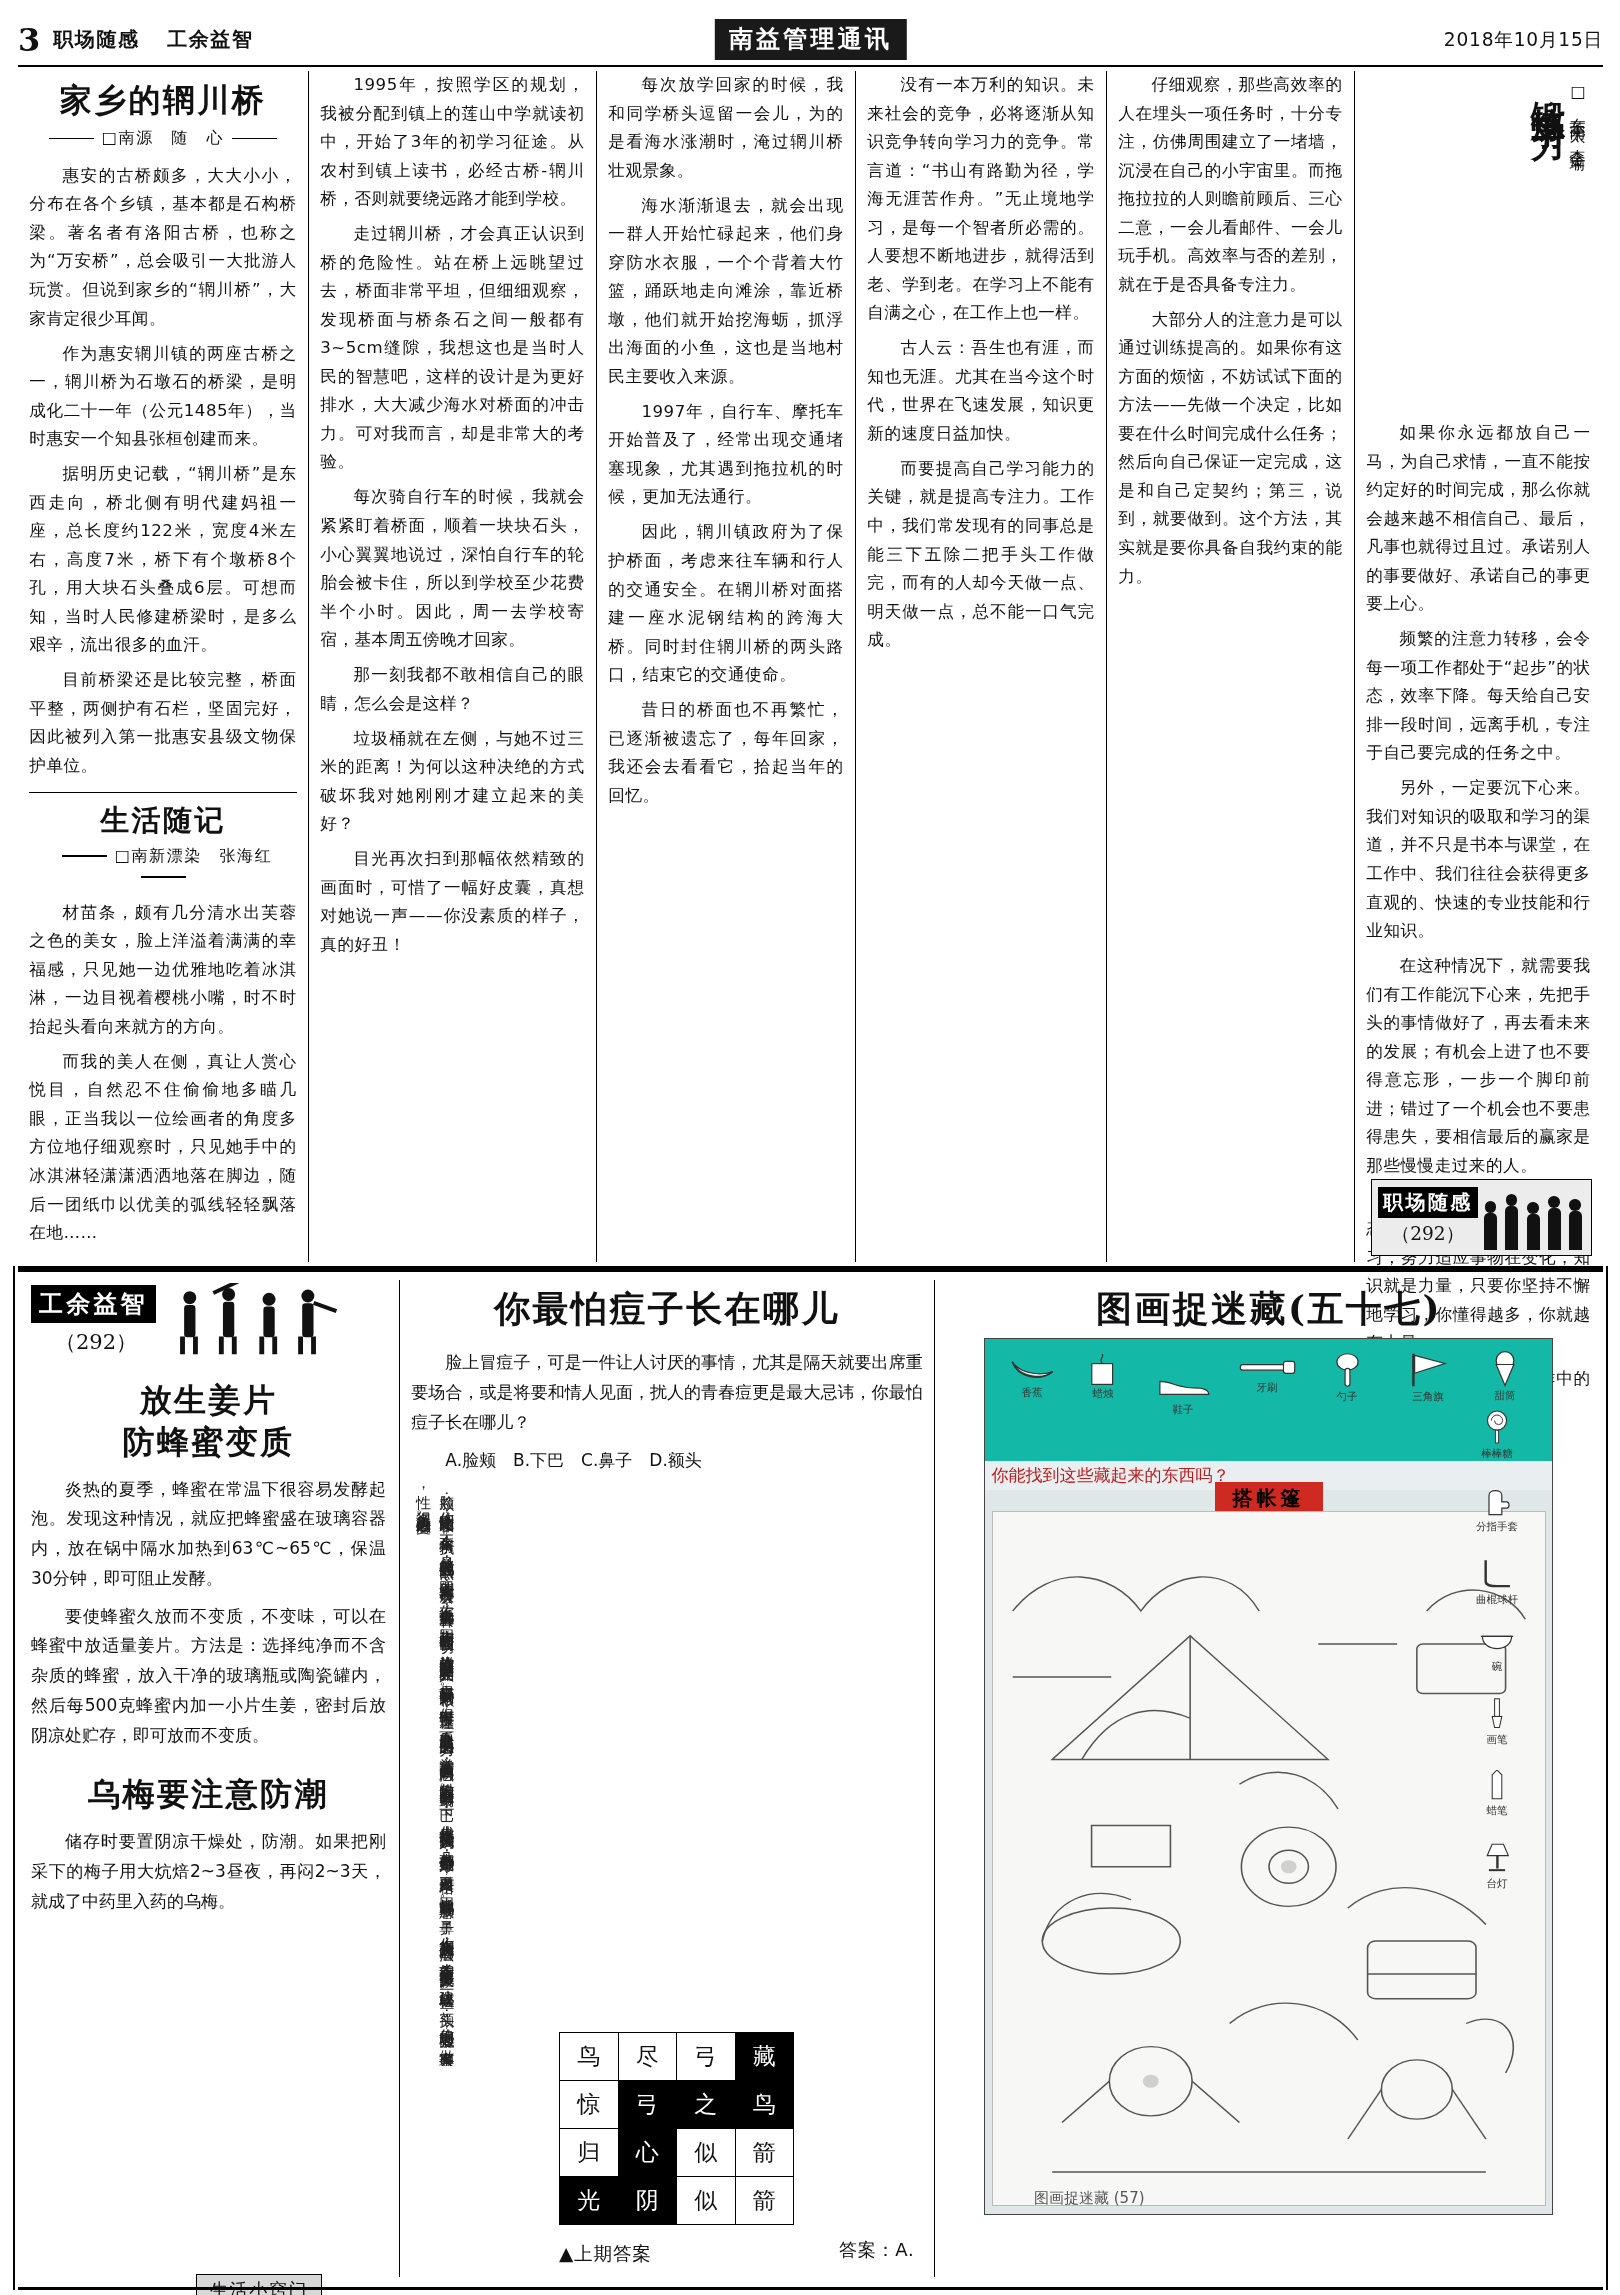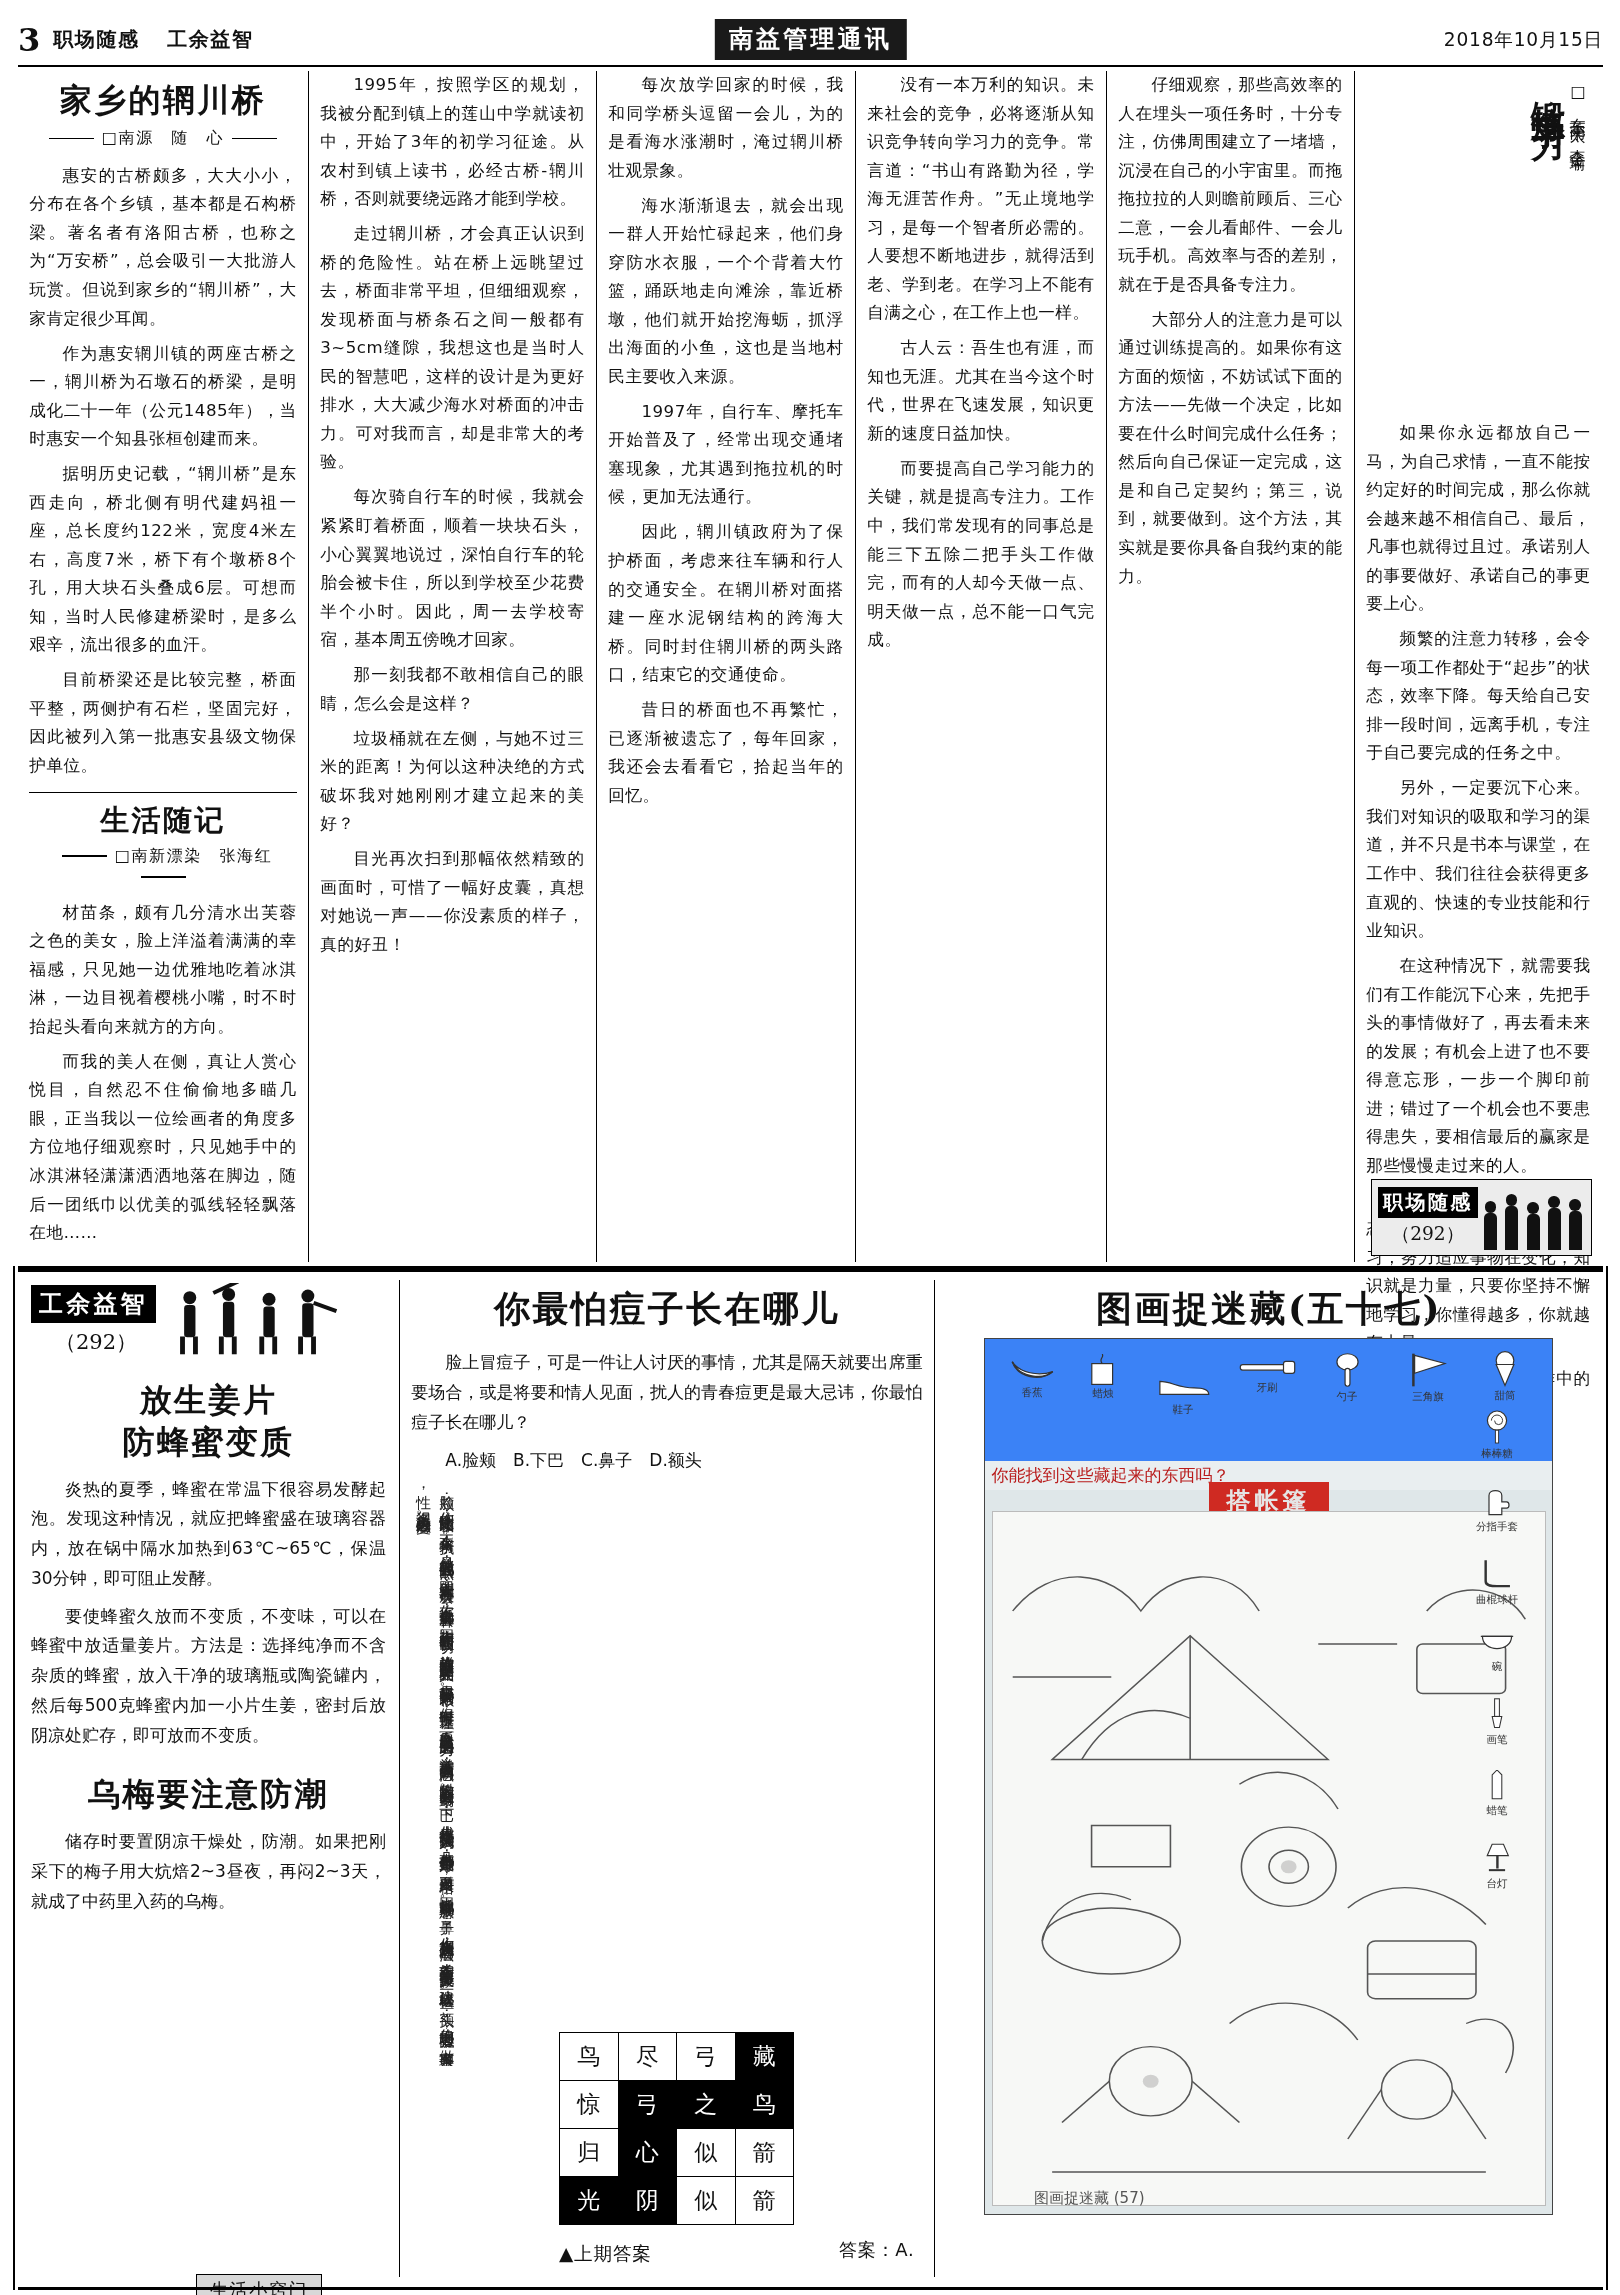--- a/index.html
+++ b/index.html
@@ -326,21 +326,21 @@
     top: 58px;
     width: 567px;
     height: 875px;
     border: 1.6px solid #444;
     background: #dfe7e9;
   }
   .puzzle-top {
     height: 122px;
     border-bottom: 0.8px solid #999;
     position: relative;
-    background: #3b82f6;
+    background: #14b8a6;
   }
   .obj {
     position: absolute;
     text-align: center;
     font-size: 10.5px;
     color: #333;
   }
   .obj .shape { display:block; margin: 0 auto 1.6px auto; }
   .puzzle-hint {
     position: absolute;
@@ -351,24 +351,24 @@
     box-sizing: border-box;
     color: #b91c1c;
     background: #e9eef0;
   }
   .puzzle-banner {
     position: absolute;
     left: 50%;
     transform: translateX(-50%);
     top: 143px;
     background: #cf2a22;
-    color: #e5e5e5;
-    font-family: "DejaVu Serif", "Liberation Serif", serif;
-    font-weight: bold;
-    font-size: 24px;
+    color: #000000;
+    font-family: "DejaVu Serif", "Liberation Serif", serif;
+    font-weight: bold;
+    font-size: 20px;
     letter-spacing: 4px;
     padding: 3.2px 18px;
   }
   .puzzle-scene {
     position: absolute;
     left: 6.5px;
     top: 172px;
     right: 6.5px;
     bottom: 8px;
     background: #f4f6f4;

